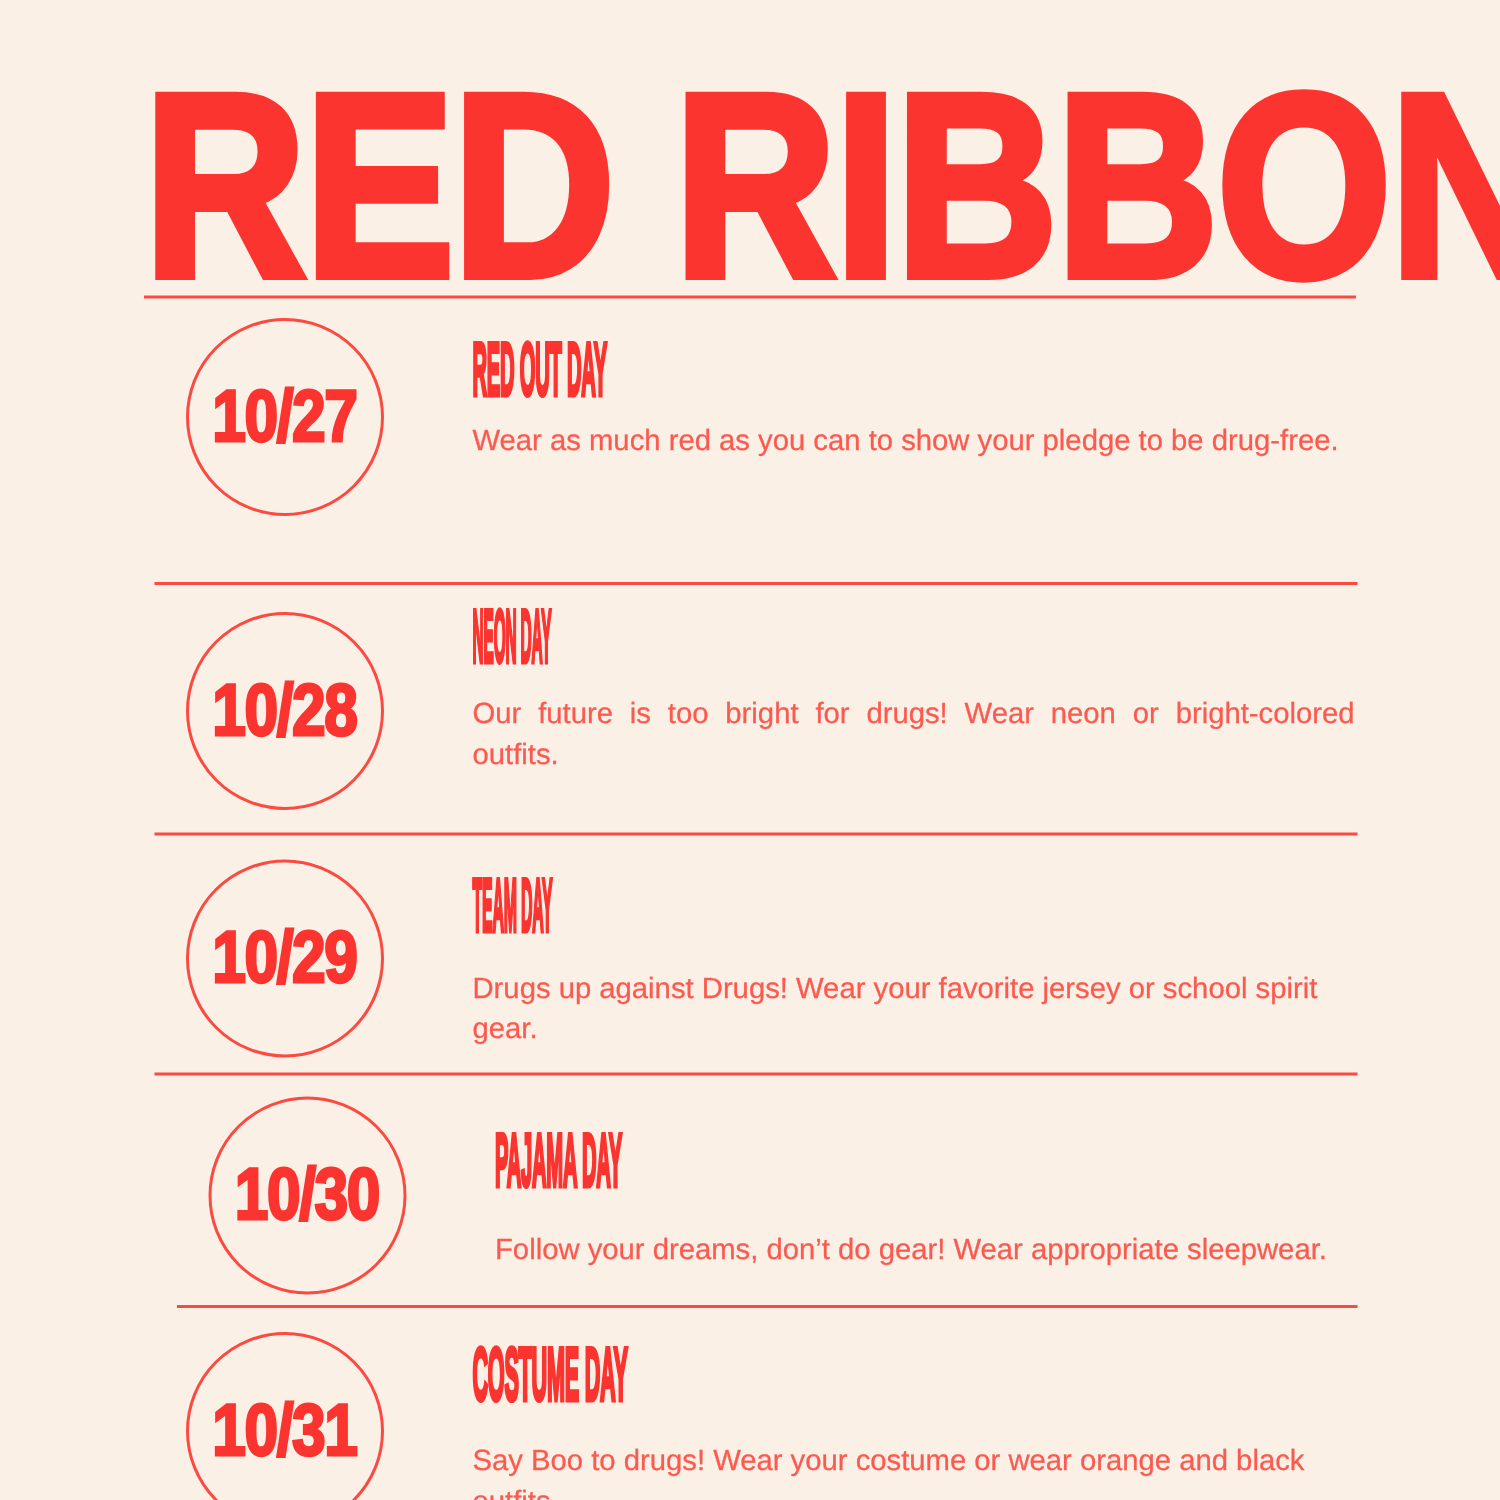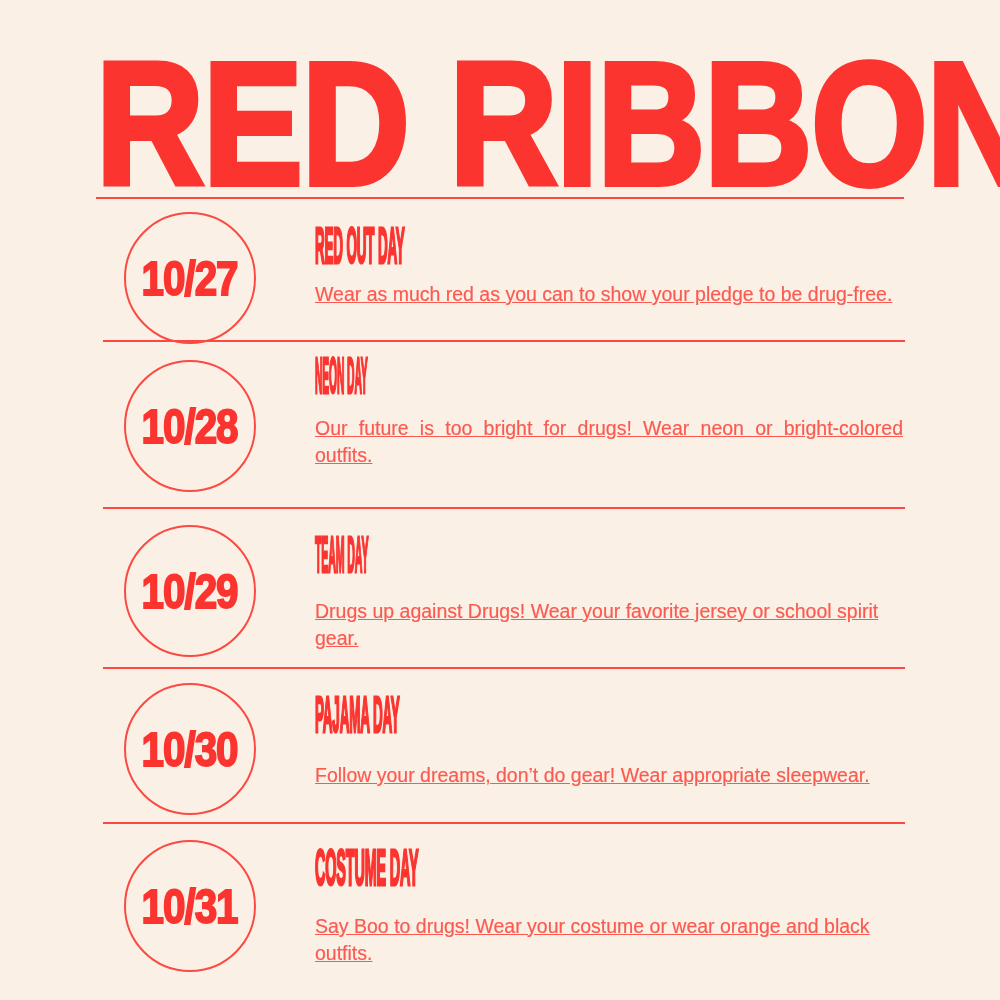--- a/index.html
+++ b/index.html
@@ -64,24 +64,24 @@
 
   .row {
     position: relative;
     display: flex;
     align-items: flex-start;
     box-sizing: border-box;
     padding-left: 123px;
     padding-right: 95px;
   }
 
-  .row-r0 { height: 142px; padding-top: 8px; }
+  .row-r0 { height: 190px; padding-top: 8px; }
   .row-r1 { height: 167px; padding-top: 0; }
   .row-r2 { height: 160px; padding-top: 12px; }
-  .row-r3 { height: 155px; padding-top: 12px; }
+  .row-r3 { height: 155px; padding-top: 22px; margin-left: 15px; }
   .row-r4 { height: 160px; padding-top: 12px; }
 
   .divider {
     position: absolute;
     left: 103px;
     right: 95px;
     bottom: 0;
     height: 0;
     border-top: 2px solid #FB4A42;
   }
@@ -139,21 +139,20 @@
   }
 
   .day-desc {
     margin: 0;
     color: #FB5A50;
     font-family: "Liberation Sans", sans-serif;
     font-weight: 400;
     font-size: 19.5px;
     line-height: 1.38;
     text-align: justify;
-    text-decoration: underline;
     -webkit-text-stroke: 0.18px #FB5A50;
   }
 
   .day-desc.no-justify { text-align: left; }
 
   .r0 .day-title { margin-top: 12px; }
   .r0 .day-desc  { margin-top: 18px; }
   .r1 .day-title { margin-top: 8px; }
   .r1 .day-desc  { margin-top: 22px; }
   .r2 .day-title { margin-top: 8px; }

